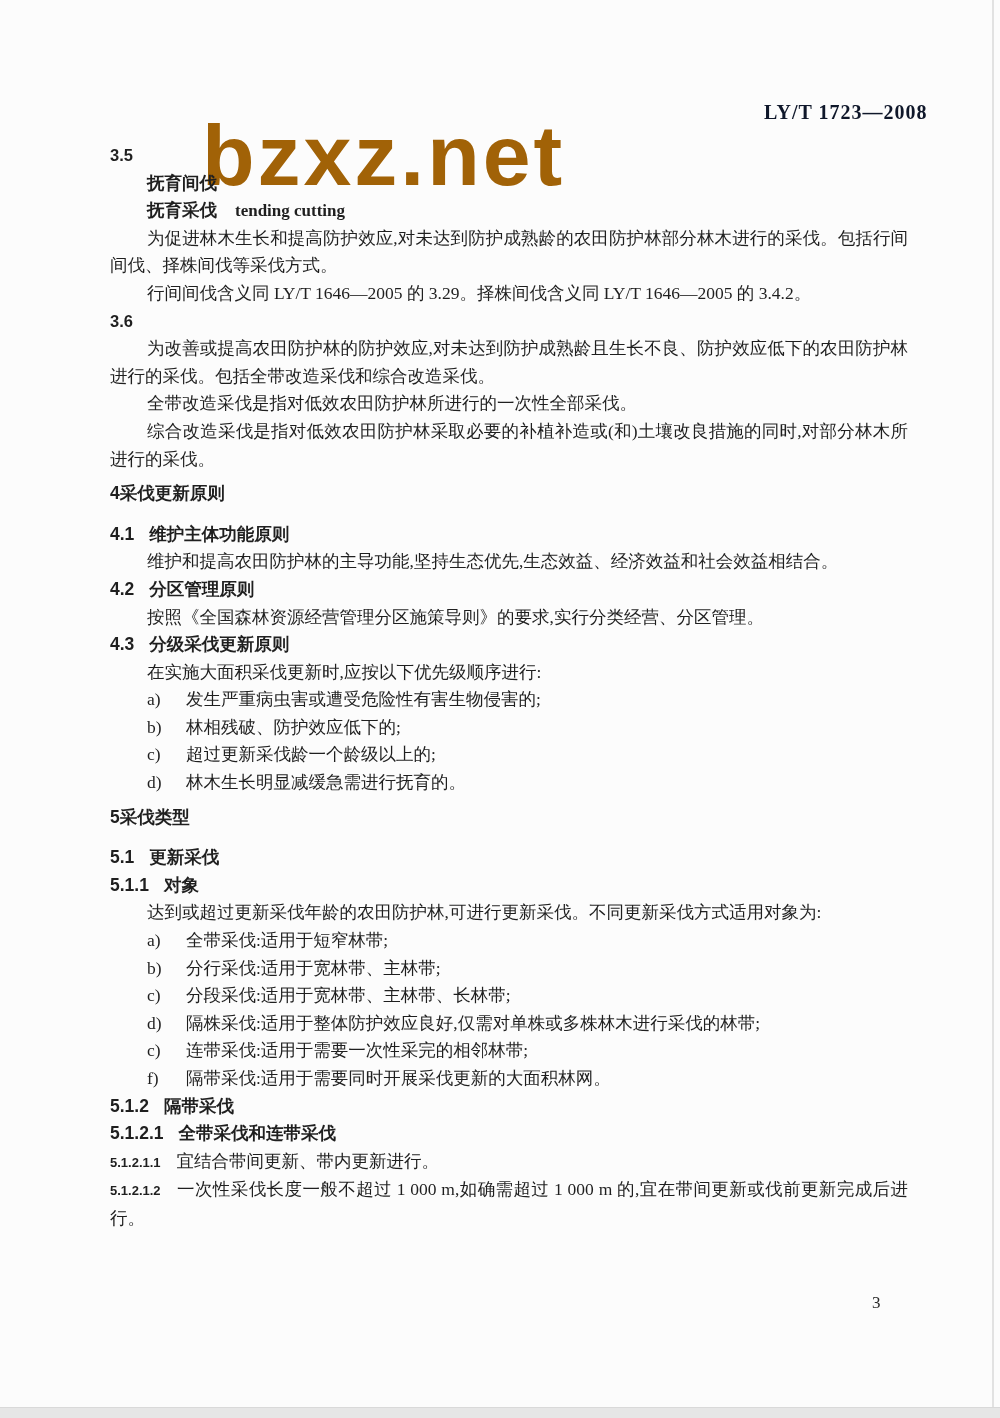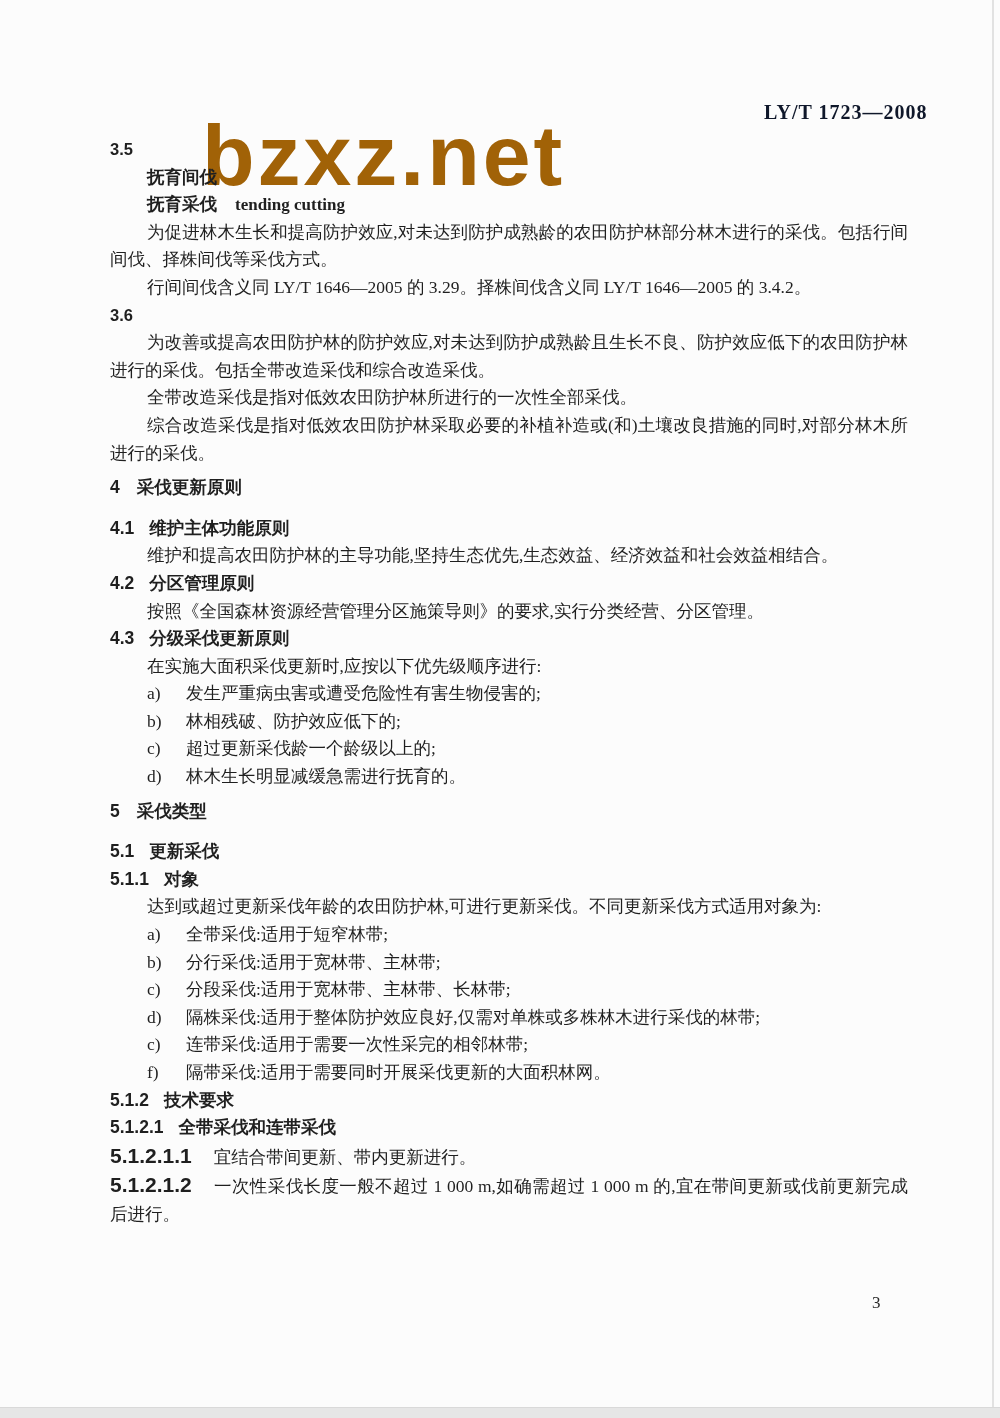--- a/index.html
+++ b/index.html
@@ -31,21 +31,21 @@
   }
   
   .watermark {
     position:absolute; top:112px; left:202px;
     font-family:"Liberation Sans","DejaVu Sans",sans-serif;
     font-weight:700; font-size:86px; letter-spacing:3px;
     color:#a16207; z-index:0; user-select:none; line-height:1;
   }
   
   .content {
-    position:absolute; top:136px; left:110px; width:798px;
+    position:absolute; top:142px; left:110px; width:798px;
     font-size:17.5px; line-height:27.6px;
     text-align:justify;
     z-index:1;
   }
   .content > div { margin:0; }
   .clause-num {
     font-family:"Liberation Sans","DejaVu Sans",sans-serif;
     font-weight:700; font-size:16.5px;
     text-align:left;
   }
@@ -64,29 +64,29 @@
     font-weight:700; font-size:17.5px;
     margin-top:7px !important; margin-bottom:13px !important;
     text-align:left;
   }
   .h2 {
     font-family:Liberation Sans, sans-serif;
     font-weight:700; font-size:17.5px;
     text-align:left;
   }
   .hnum { display:inline-block; }
-  .h1 .htitle { margin-left:17px; }
+  .h1 .htitle { }
   .h2 .htitle { margin-left:15px; }
   .li { display:flex; padding-left:37px; text-align:left; }
   .li-label { flex:0 0 39px; }
   .li-text { flex:1; }
   .cpara { text-align:justify; }
   .cnum {
     font-family:"Liberation Sans","DejaVu Sans",sans-serif;
-    font-weight:700; font-size:21px; margin-right:22px;
+    font-weight:700; font-size:13px; margin-right:16px;
   }
   .page-num {
     position:absolute; top:1293px; left:872px;
     font-size:17px; color:#2a2a2a;
   }
 </style>
 </head>
 <body>
 
 <div class="page">
@@ -146,21 +146,21 @@
         <span class="li-text">隔株采伐:适用于整体防护效应良好,仅需对单株或多株林木进行采伐的林带;</span>
       </div>
       <div class="li">
         <span class="li-label">c)</span>
         <span class="li-text">连带采伐:适用于需要一次性采完的相邻林带;</span>
       </div>
       <div class="li">
         <span class="li-label">f)</span>
         <span class="li-text">隔带采伐:适用于需要同时开展采伐更新的大面积林网。</span>
       </div>
-      <div class="h2"><span class="hnum">5.1.2</span><span class="htitle">技术要求</span></div>
+      <div class="h2"><span class="hnum">5.1.2</span><span class="htitle">隔带采伐</span></div>
       <div class="h2"><span class="hnum">5.1.2.1</span><span class="htitle">全带采伐和连带采伐</span></div>
       <div class="cpara"><span class="cnum">5.1.2.1.1</span><span class="ctext">宜结合带间更新、带内更新进行。</span></div>
       <div class="cpara"><span class="cnum">5.1.2.1.2</span><span class="ctext">一次性采伐长度一般不超过 1 000 m,如确需超过 1 000 m 的,宜在带间更新或伐前更新完成后进行。</span></div>
     </div>
   <div class="page-num">3</div>
   <div class="edge-right"></div>
   <div class="edge-bottom"></div>
 </div>
 
 </body></html>

